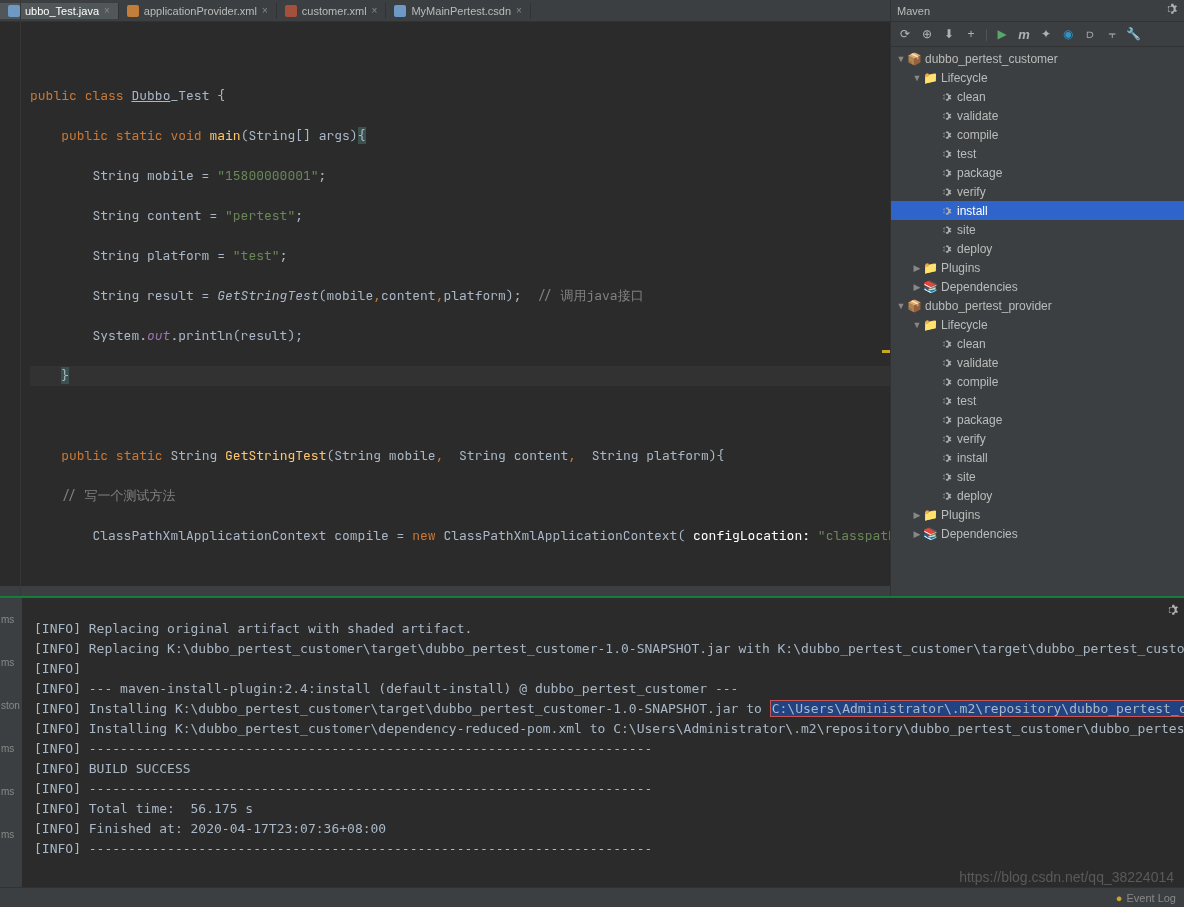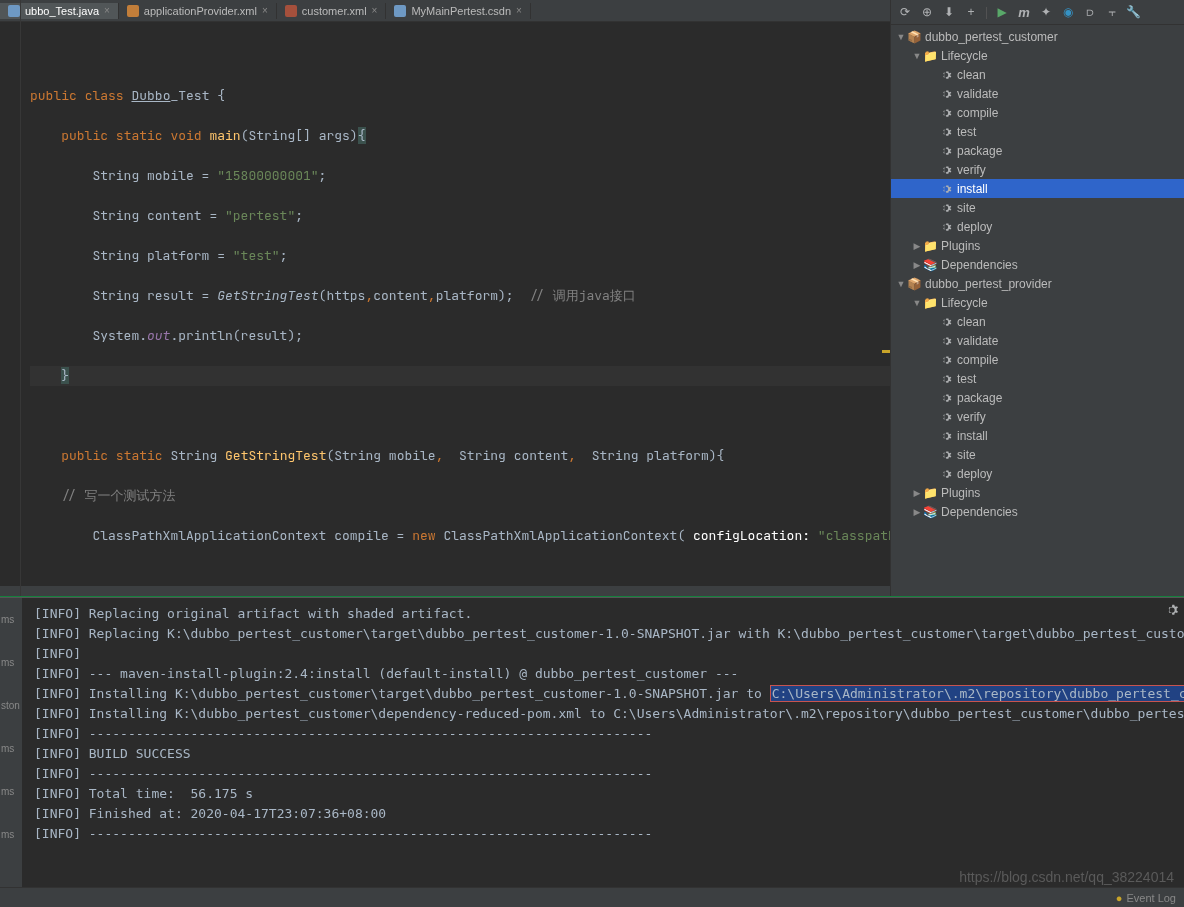--- a/index.html
+++ b/index.html
@@ -34,21 +34,21 @@
 .tbtn.play { color:#59a869; }
 .tbtn.m { font-weight:bold; font-style:italic; color:#afb1b3; font-size:13px; }
 .tbtn.blue { color:#3592c4; }
 .maven-tree { flex:1; overflow:auto; padding:2px 0; }
 .tree-item { display:flex; align-items:center; padding:1px 0; font-size:12px; color:#bbb; cursor:pointer; height:19px; }
 .tree-item.selected { background:#2f65ca; color:#fff; }
 .tree-item .arrow { width:12px; text-align:center; color:#888; font-size:9px; }
 .tree-item .ticon { width:14px; height:14px; margin-right:4px; display:inline-block; }
 .console { height:290px; background:#2b2b2b; display:flex; flex-direction:column; border-top:1px solid #555; position:relative; }
 .console-toolbar { position:absolute; right:4px; top:4px; display:flex; gap:6px; }
-.console-content { flex:1; padding:6px 0 0 4px; font-family:Consolas,monospace; font-size:13px; line-height:20px; overflow:hidden; white-space:pre; }
+.console-content { flex:1; padding:6px 0 0 4px; font-family:Consolas,monospace; font-size:13px; line-height:20px; overflow:hidden; white-space:pre;margin-top:15px; }
 .console-left { position:absolute; left:0; top:0; bottom:0; width:22px; background:#3c3f41; font-size:10px; color:#888; }
 .console-left div { padding:16px 1px; }
 .console-line { padding-left:30px; }
 .hl-box { border:1px solid #c75450; background:#214283; padding:0 1px; }
 .status-bar { height:20px; background:#3c3f41; display:flex; align-items:center; justify-content:flex-end; padding:0 8px; font-size:11px; color:#888; border-top:1px solid #323232; }
 .watermark { position:absolute; right:10px; bottom:22px; color:#5a5a5a; font-size:14px; z-index:10; }
 .gear-svg { width:14px; height:14px; fill:#afb1b3; }
 .gear-toolbar { width:14px; height:14px; fill:#afb1b3; }
 .orange-marker { position:absolute; right:0; top:350px; width:8px; height:3px; background:#c9a52a; }
 </style>
@@ -82,40 +82,46 @@
       </div>
       <div class="gutter-line"></div>
       <div class="orange-marker"></div>
       <div class="code-area">
 <div> </div>
 <div><span class="kw">public</span> <span class="kw">class</span> <span class="cls" style="text-decoration:underline">Dubbo</span><span>_Test {</span></div>
 <div>    <span class="kw">public</span> <span class="kw">static</span> <span class="kw">void</span> <span class="meth">main</span><span>(String[] args)</span><span style="background:#3b514d">{</span></div>
 <div><span>        String mobile = </span><span class="str">"15800000001"</span><span>;</span></div>
 <div><span>        String content = </span><span class="str">"pertest"</span><span>;</span></div>
 <div><span>        String platform = </span><span class="str">"test"</span><span>;</span></div>
-<div><span>        String result = </span><span style="font-style:italic">GetStringTest</span><span>(https</span><span class="kw">,</span><span>content</span><span class="kw">,</span><span>platform);  </span><span class="cmt">// 调用java接口</span></div>
+<div><span>        String result = </span><span style="font-style:italic">GetStringTest</span><span>(mobile</span><span class="kw">,</span><span>content</span><span class="kw">,</span><span>platform);  </span><span class="cmt">// 调用java接口</span></div>
 <div><span>        System.</span><span class="ital">out</span><span>.println(result);</span></div>
 <div class="code-line active">    <span style="background:#3b514d">}</span></div>
 <div> </div>
 <div><span>    </span><span class="kw">public</span> <span class="kw">static</span><span> String </span><span class="meth">GetStringTest</span><span>(String mobile</span><span class="kw">,</span><span>  String content</span><span class="kw">,</span><span>  String platform)</span><span>{</span></div>
 <div><span class="cmt">    // 写一个测试方法</span></div>
 <div><span>        ClassPathXmlApplicationContext compile = </span><span class="kw">new</span><span> ClassPathXmlApplicationContext( </span><span class="param">configLocation:</span><span class="str"> "classpath:custom</span></div>
 
 
 
 
 
 
 
 
 </div>
       <div class="editor-scroll"></div>
     </div>
 
     <div class="maven-panel">
+      <div class="maven-header">
+        <span class="maven-title">Maven</span>
+        <span><svg class="gear-toolbar" viewBox="0 0 16 16">
+              <path d="M8 5a3 3 0 100 6 3 3 0 000-6zM13.3 8.9l1.5.9-1 1.7-1.6-.6a5 5 0 01-1.2.7l-.3 1.7H8.3l-.3-1.7a5 5 0 01-1.2-.7l-1.6.6-1-1.7 1.5-.9a5 5 0 010-1.8l-1.5-.9 1-1.7 1.6.6a5 5 0 011.2-.7L8.3 2h2.4l.3 1.7c.4.2.8.4 1.2.7l1.6-.6 1 1.7-1.5.9a5 5 0 010 1.8z"></path>
+            </svg></span>
+      </div>
       <div class="maven-toolbar">
         <span class="tbtn">⟳</span>
         <span class="tbtn">⊕</span>
         <span class="tbtn">⬇</span>
         <span class="tbtn">+</span>
         <span style="color:#555">|</span>
         <span class="tbtn play">▶</span>
         <span class="tbtn m">m</span>
         <span class="tbtn">✦</span>
         <span class="tbtn blue">◉</span>

